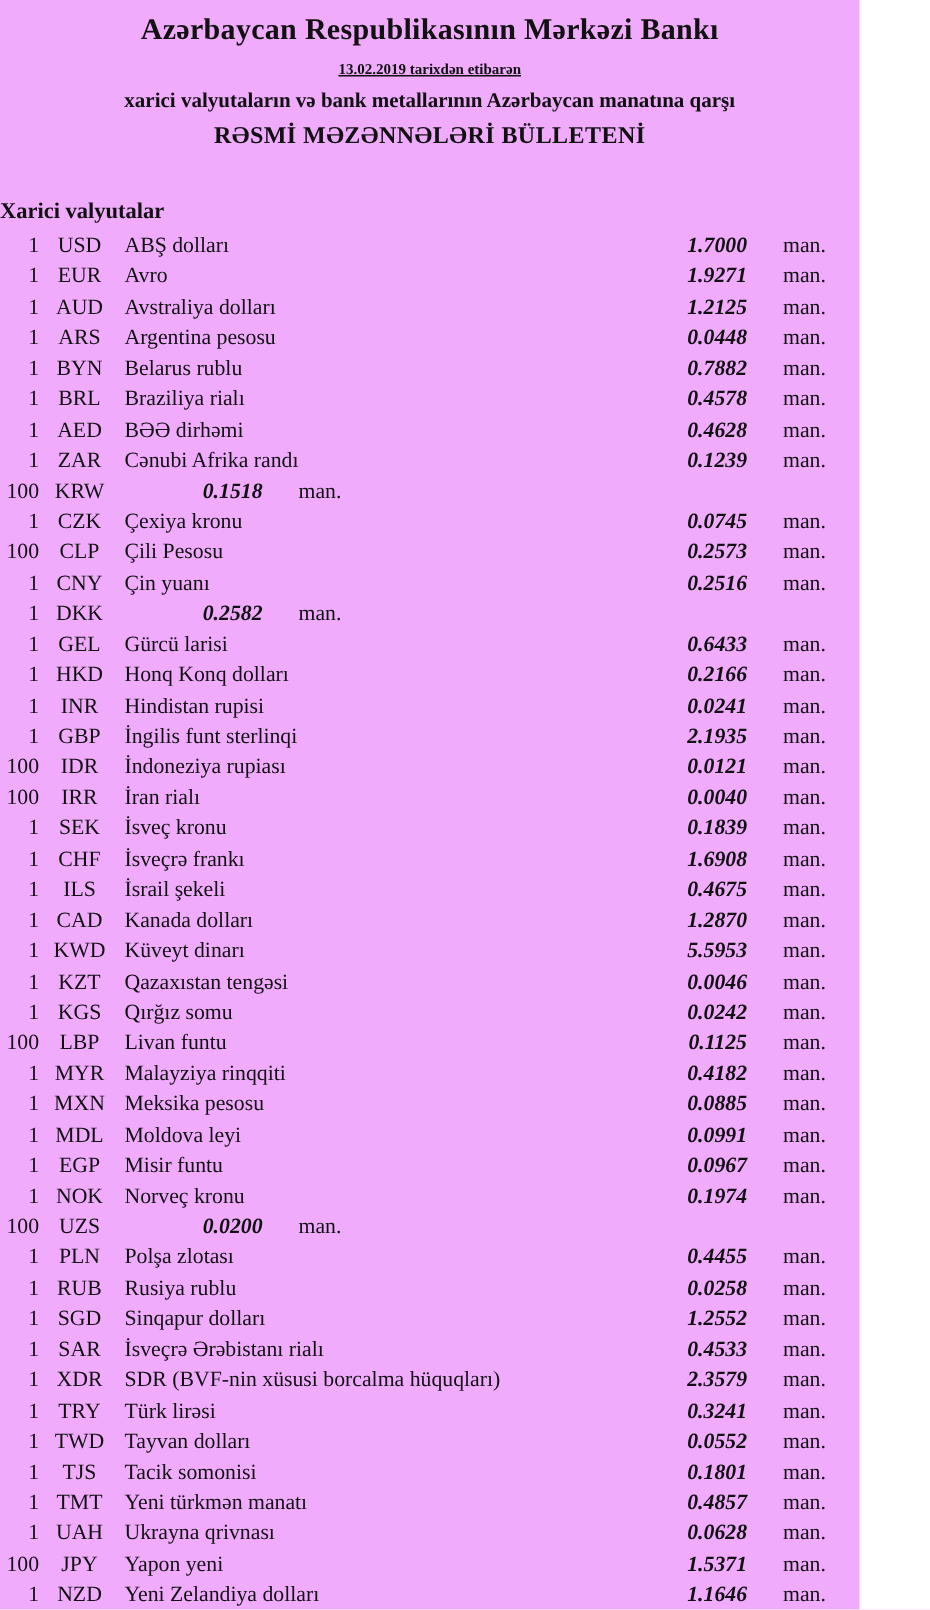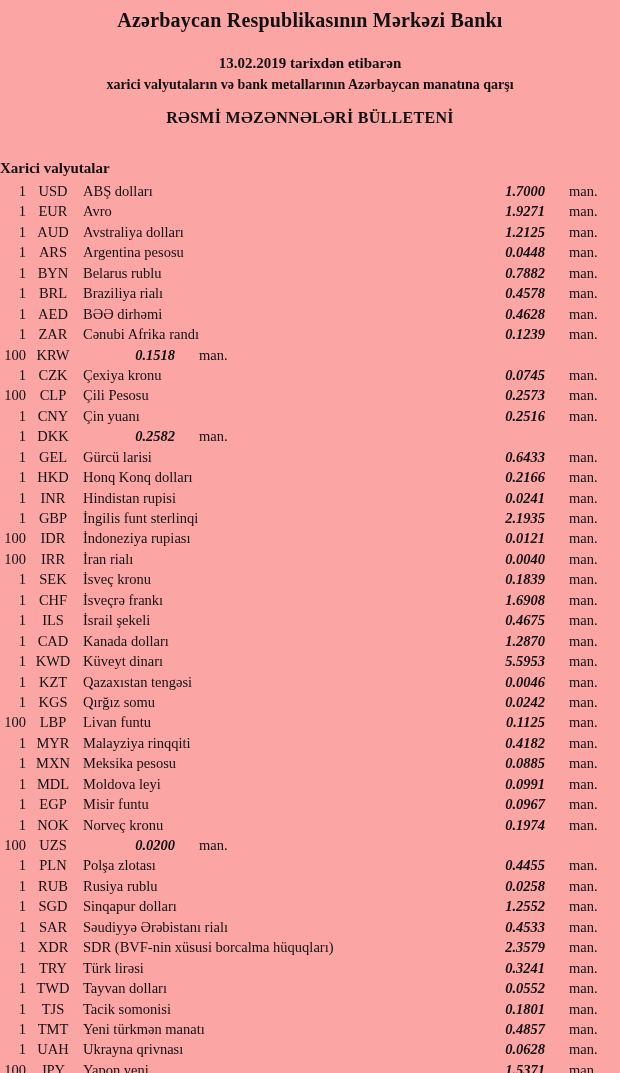--- a/index.html
+++ b/index.html
@@ -8,51 +8,52 @@
     background: #ffffff;
   }
   body {
     width: 620px;
     height: 1073px;
     font-family: "Liberation Serif", serif;
     color: #111111;
     overflow: hidden;
   }
   .page {
-    width: 620px;
+    width: 573px;
     height: 1073px;
-    background: #fca5a5;
+    background: #f0abfc;
   }
   .doc-header {
     text-align: center;
     padding-top: 8px;
   }
   .bank-name {
     font-size: 20px;
     font-weight: bold;
     margin: 0;
     line-height: 24px;
     letter-spacing: 0.2px;
   }
   .date-line {
-    font-size: 15px;
-    font-weight: bold;
-    margin-top: 22px;
+    font-size: 10px;
+    font-weight: bold;
+    margin-top: 5px;
     line-height: 19px;
+    text-decoration: underline;
   }
   .subtitle-line {
     font-size: 14px;
     font-weight: bold;
     margin-top: 3px;
     line-height: 18px;
   }
   .bulletin-title {
     font-size: 16px;
     font-weight: bold;
-    margin-top: 14px;
+    margin-top: 4px;
     line-height: 20px;
     letter-spacing: 0.3px;
   }
   .section-title {
     font-size: 15px;
     font-weight: bold;
     margin-top: 31px;
     line-height: 19px;
   }
   .currency-table {
@@ -392,21 +393,21 @@
       <span class="cell-qty">1</span>
       <span class="cell-code">SGD</span>
       <span class="cell-name">Sinqapur dolları</span>
       <span class="cell-rate">1.2552</span>
       <span class="cell-unit">man.</span>
     </div>
 
     <div class="row">
       <span class="cell-qty">1</span>
       <span class="cell-code">SAR</span>
-      <span class="cell-name">Səudiyyə Ərəbistanı rialı</span>
+      <span class="cell-name">İsveçrə Ərəbistanı rialı</span>
       <span class="cell-rate">0.4533</span>
       <span class="cell-unit">man.</span>
     </div>
 
     <div class="row">
       <span class="cell-qty">1</span>
       <span class="cell-code">XDR</span>
       <span class="cell-name">SDR (BVF-nin xüsusi borcalma hüquqları)</span>
       <span class="cell-rate">2.3579</span>
       <span class="cell-unit">man.</span>

